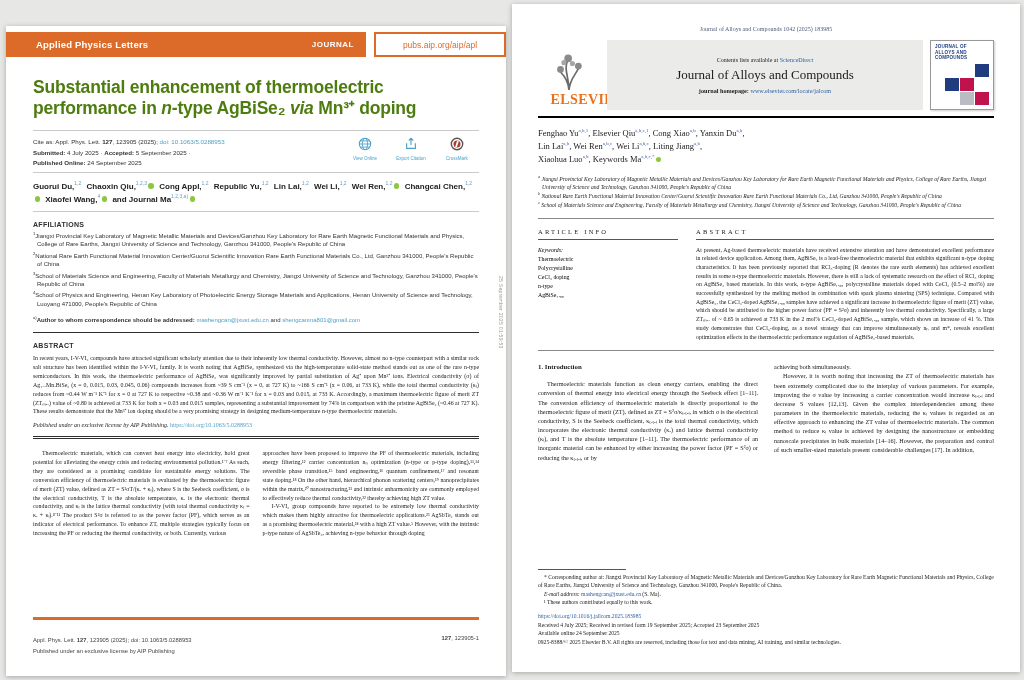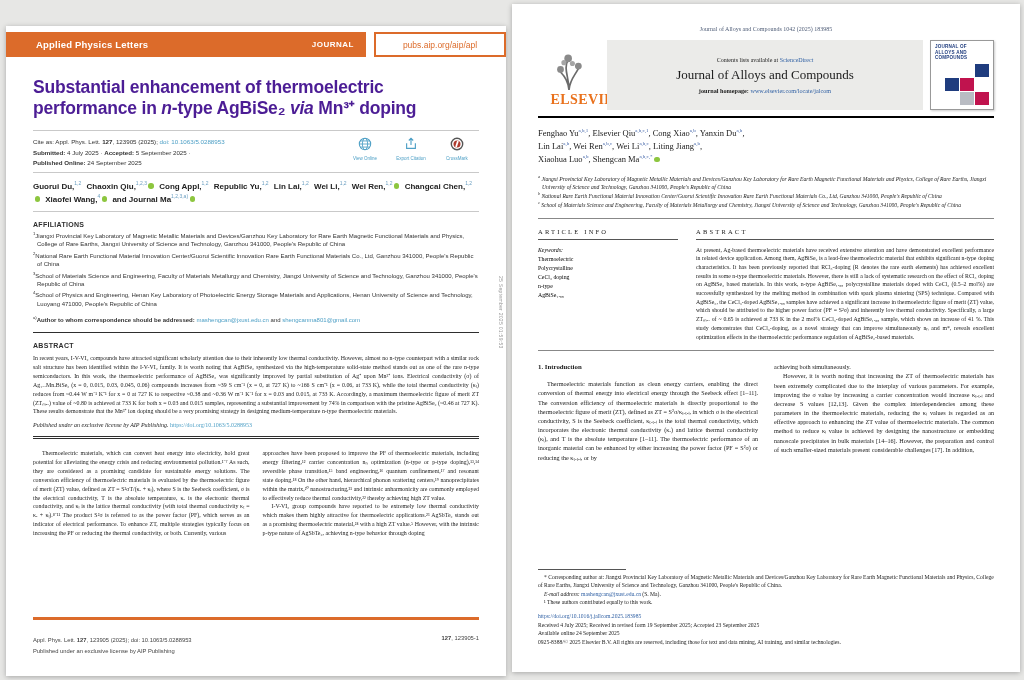--- a/index.html
+++ b/index.html
@@ -11,21 +11,21 @@
   .page-right { left:512px; top:4px;  width:508px; height:668px; }
 
   
   :root { --orange:#DC6B2A; --teal:#4FA0C6; --orcid:#8DC63F; }
   .apl-banner { display:flex; margin-top:6px; height:25px; }
   .apl-banner-orange { flex:1; background:var(--orange); color:#fff; display:flex; align-items:center; justify-content:space-between; padding:0 12px 0 30px; }
   .apl-banner-journal { font-size:9.5px; font-weight:bold; letter-spacing:.2px; }
   .apl-banner-article { font-size:8px; font-weight:bold; letter-spacing:.5px; }
   .apl-banner-url { width:132px; margin-left:8px; border:2px solid var(--orange); color:var(--orange); font-size:8.5px; font-weight:normal; display:flex; align-items:center; justify-content:center; }
   .apl-content { padding:0 27px; position:relative; }
-  .apl-title { margin-top:20px; font-size:17.5px; font-weight:bold; color:#4c1d95; line-height:1.18; letter-spacing:-.2px; }
+  .apl-title { margin-top:20px; font-size:17.5px; font-weight:bold; color:#4d7c0f; line-height:1.18; letter-spacing:-.2px; }
   .it { font-style:italic; }
   .r-thin { border-top:1px solid #c9c9c9; }
   .r-dark { border-top:1.5px solid #2e2e2e; }
   .r-dbl  { height:3px; border-top:1px solid #2e2e2e; border-bottom:1.5px solid #2e2e2e; }
   .cite-row { display:flex; justify-content:space-between; margin-top:6px; }
   .cite-left { font-size:6.2px; color:#333; line-height:1.65; }
   .cite-left b { font-weight:bold; }
   .lnk { color:var(--teal); text-decoration:none; }
   .lnk2 { color:#2e5fa3; text-decoration:none; }
   .cite-icons { display:flex; gap:10px; padding-right:4px; }
@@ -279,21 +279,21 @@
         <span class="ja"><span>Lin Lai</span><span class="ja-sup">a,b</span><span>, </span></span>
       
         <span class="ja"><span>Wei Ren</span><span class="ja-sup">a,b,c</span><span>, </span></span>
       
         <span class="ja"><span>Wei Li</span><span class="ja-sup">a,b,c</span><span>, </span></span>
       
         <span class="ja"><span>Liting Jiang</span><span class="ja-sup">a,b</span><span>,</span></span><br>
       
         <span class="ja"><span>Xiaohua Luo</span><span class="ja-sup">a,b</span><span>, </span></span>
       
-        <span class="ja"><span>Shengcan Ma</span><span class="ja-sup">a,b,c,*</span><span></span><span class="orcid-dot"></span></span>
+        <span class="ja"><span>Keywords Ma</span><span class="ja-sup">a,b,c,*</span><span></span><span class="orcid-dot"></span></span>
       </div>
 
     <div class="jac-affils">
 
         <p class="jac-affil"><span class="jaf-sup">a</span><span> Jiangxi Provincial Key Laboratory of Magnetic Metallic Materials and Devices/Ganzhou Key Laboratory for Rare Earth Magnetic Functional Materials and Physics, College of Rare Earths, Jiangxi University of Science and Technology, Ganzhou 341000, People's Republic of China</span></p>
 
         <p class="jac-affil"><span class="jaf-sup">b</span><span> National Rare Earth Functional Material Innovation Center/Guorui Scientific Innovation Rare Earth Functional Materials Co., Ltd, Ganzhou 341000, People's Republic of China</span></p>
 
         <p class="jac-affil"><span class="jaf-sup">c</span><span> School of Materials Science and Engineering, Faculty of Materials Metallurgy and Chemistry, Jiangxi University of Science and Technology, Ganzhou 341000, People's Republic of China</span></p>
       </div>

